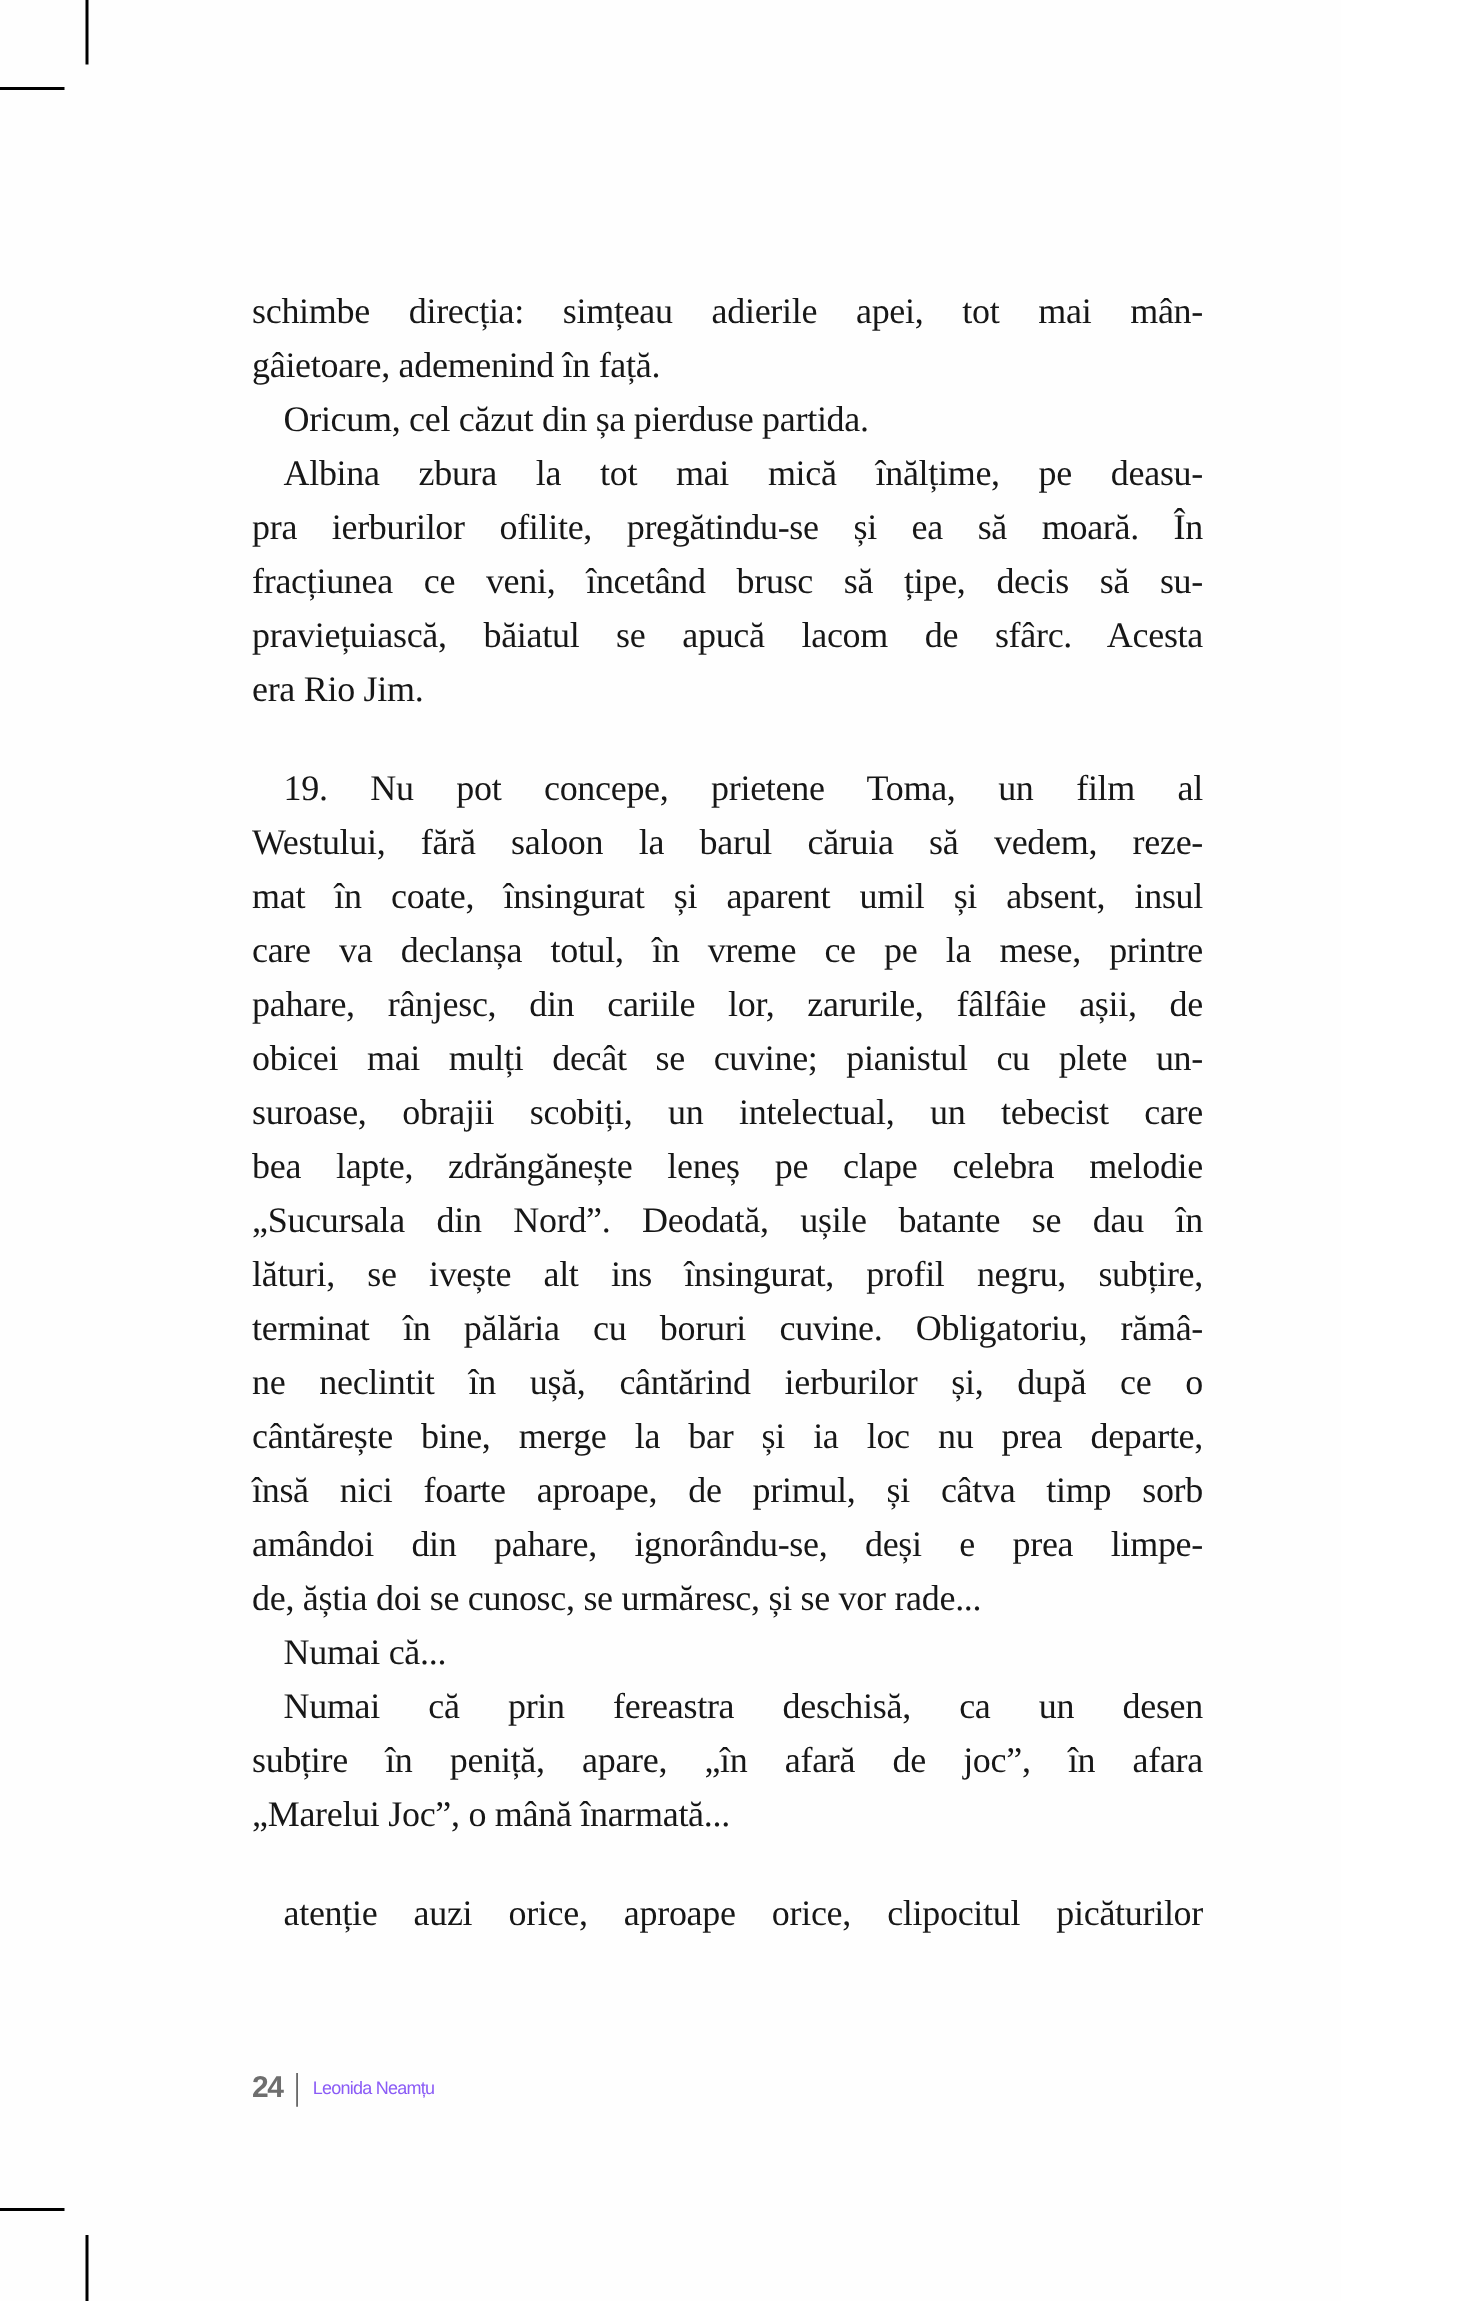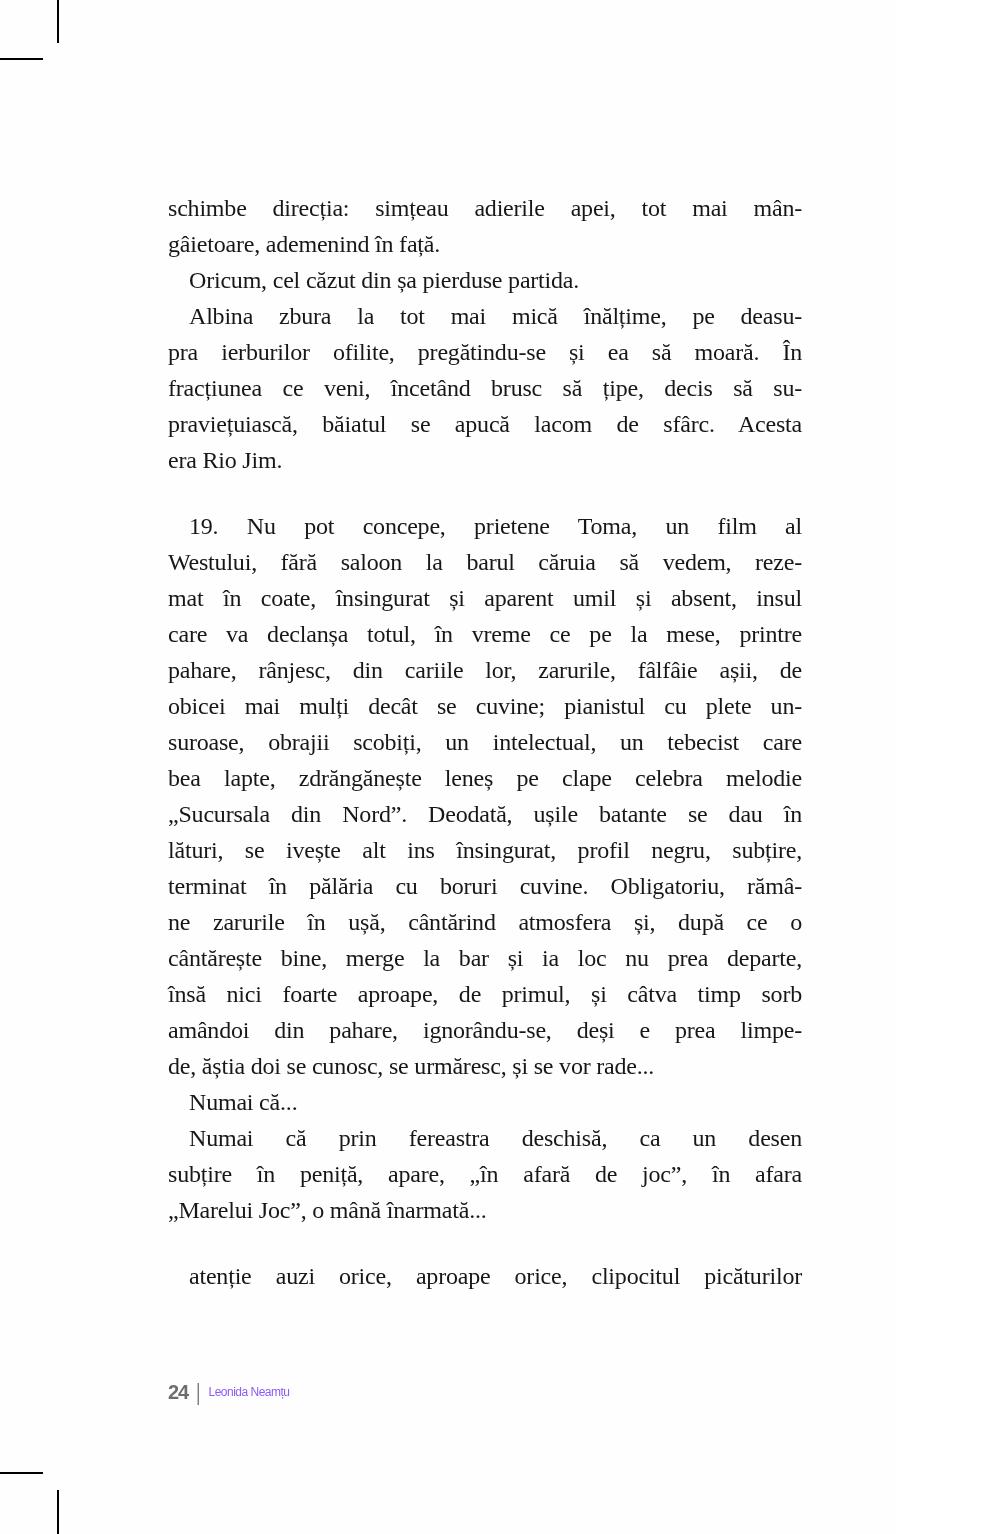--- a/index.html
+++ b/index.html
@@ -115,21 +115,21 @@
         <div class="line">Westului, fără saloon la barul căruia să vedem, reze-</div>
         <div class="line">mat în coate, însingurat și aparent umil și absent, insul</div>
         <div class="line">care va declanșa totul, în vreme ce pe la mese, printre</div>
         <div class="line">pahare, rânjesc, din cariile lor, zarurile, fâlfâie așii, de</div>
         <div class="line">obicei mai mulți decât se cuvine; pianistul cu plete un-</div>
         <div class="line">suroase, obrajii scobiți, un intelectual, un tebecist care</div>
         <div class="line">bea lapte, zdrăngănește leneș pe clape celebra melodie</div>
         <div class="line">„Sucursala din Nord”. Deodată, ușile batante se dau în</div>
         <div class="line">lături, se ivește alt ins însingurat, profil negru, subțire,</div>
         <div class="line">terminat în pălăria cu boruri cuvine. Obligatoriu, rămâ-</div>
-        <div class="line">ne zarurile în ușă, cântărind atmosfera și, după ce o</div>
+        <div class="line">ne neclintit în ușă, cântărind ierburilor și, după ce o</div>
         <div class="line">cântărește bine, merge la bar și ia loc nu prea departe,</div>
         <div class="line">însă nici foarte aproape, de primul, și câtva timp sorb</div>
         <div class="line">amândoi din pahare, ignorându-se, deși e prea limpe-</div>
         <div class="line last">de, ăștia doi se cunosc, se urmăresc, și se vor rade...</div>
       </div>
       <div class="para indent">
         <div class="line last">Numai că...</div>
       </div>
       <div class="para indent">
         <div class="line">Numai că prin fereastra deschisă, ca un desen</div>

